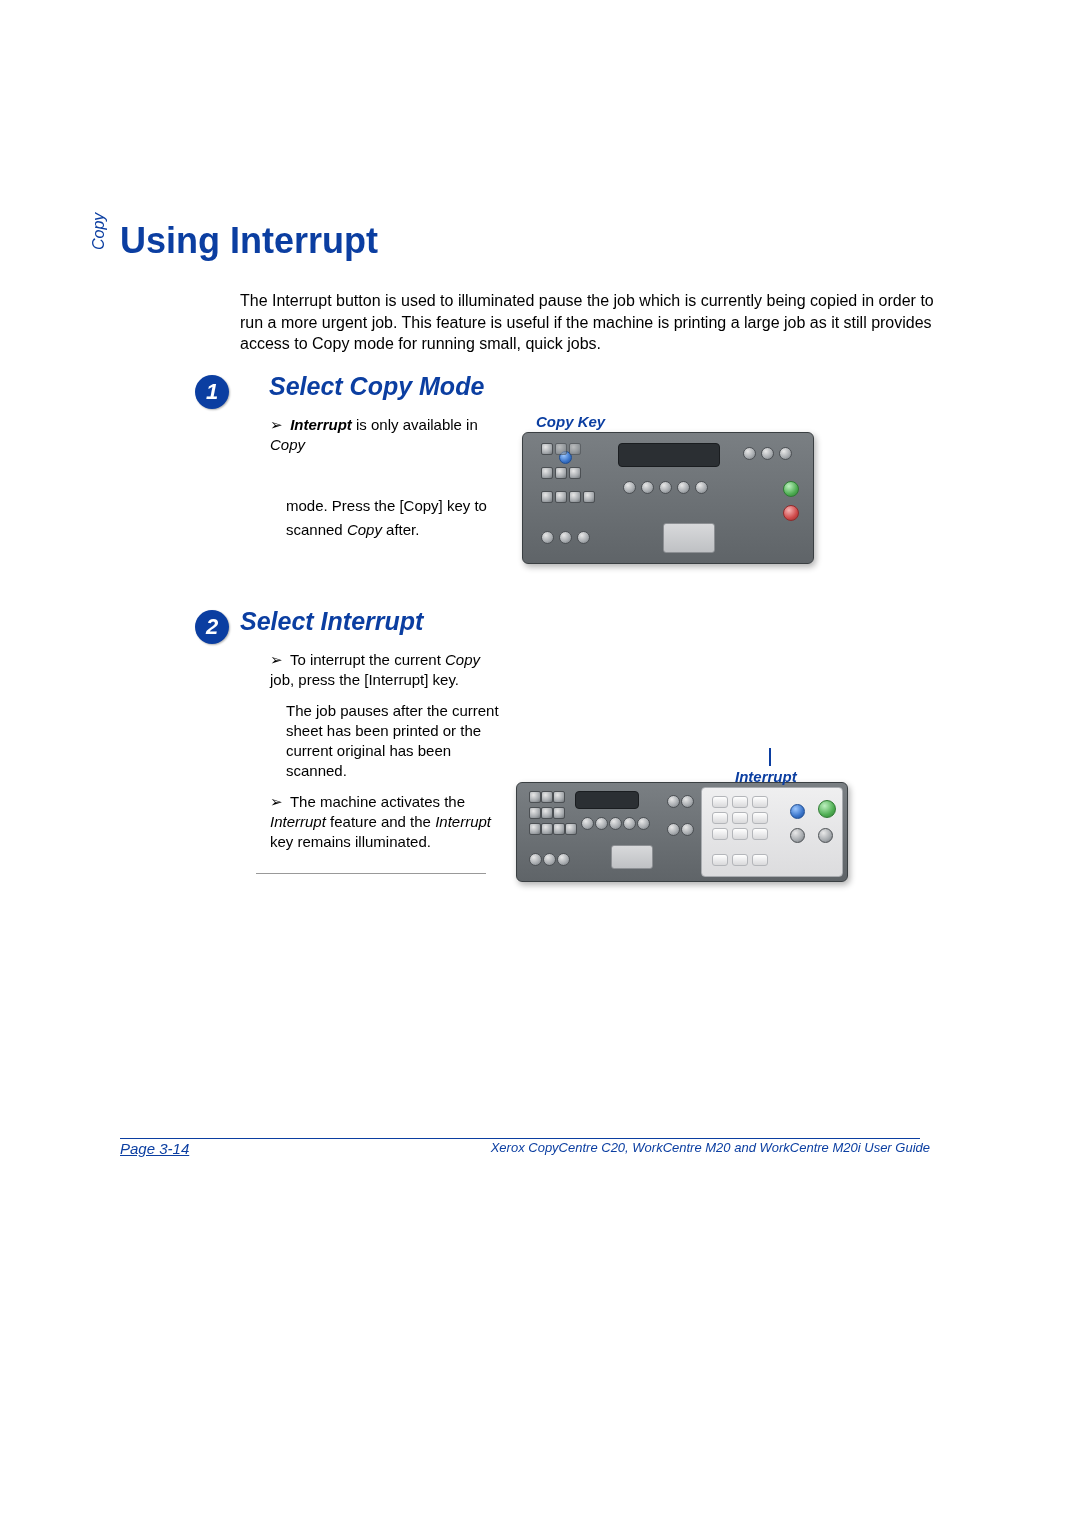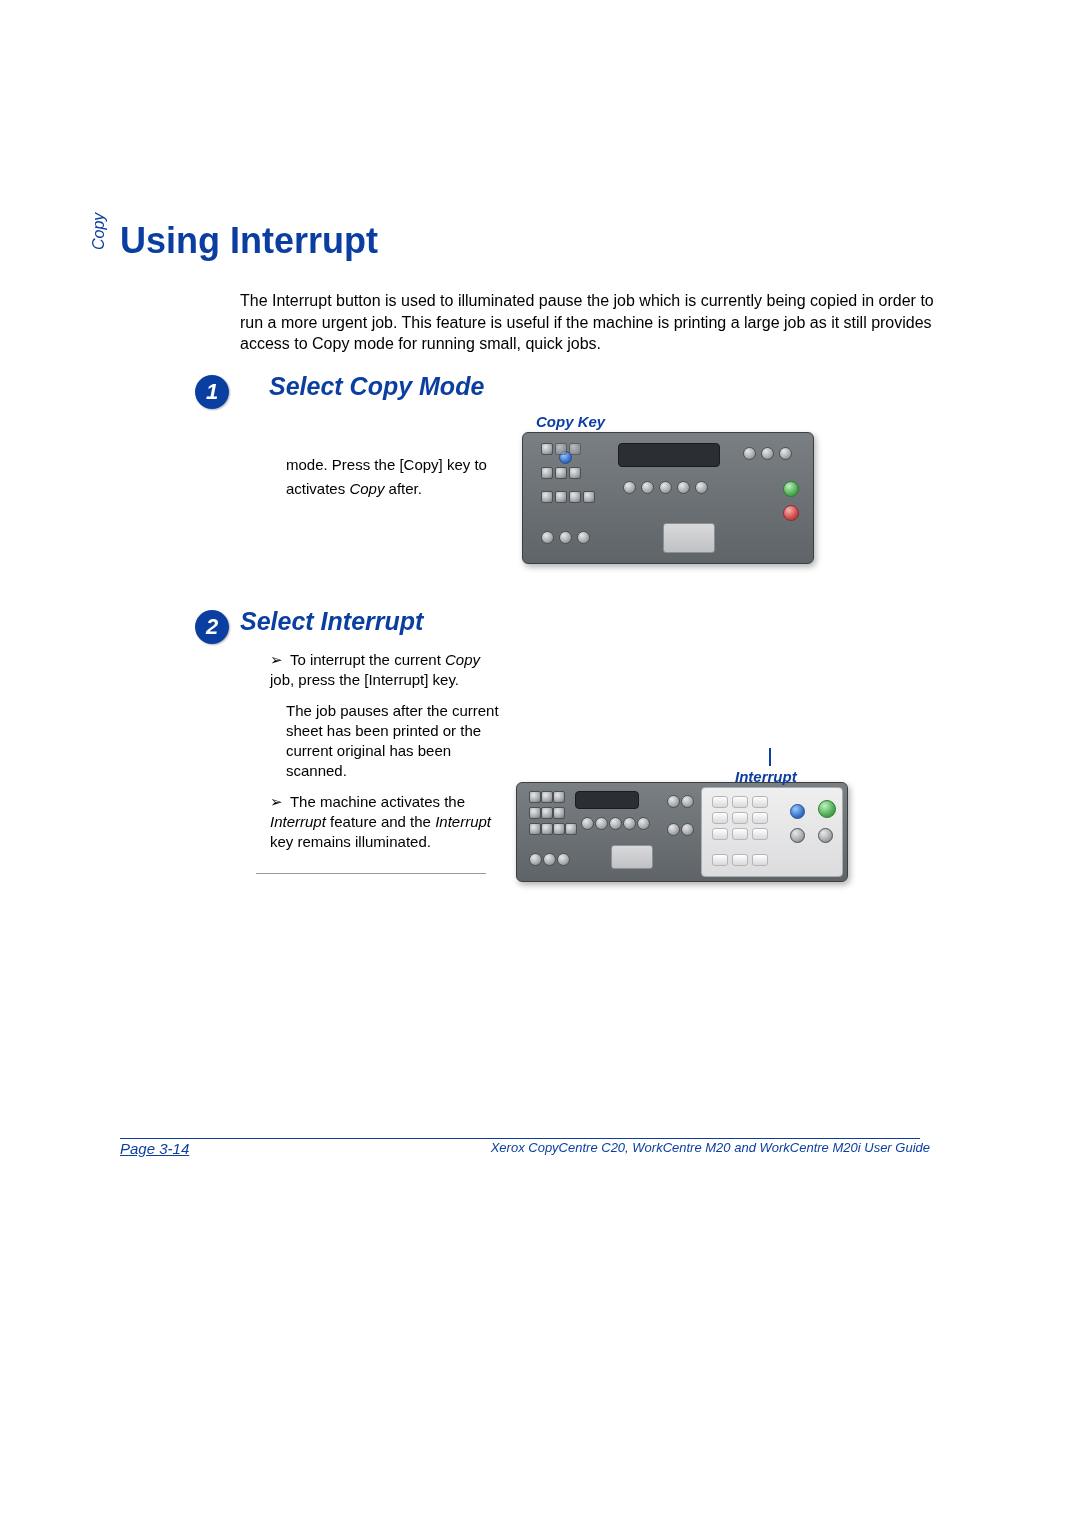--- a/index.html
+++ b/index.html
@@ -128,23 +128,27 @@
 
   <div class="h1">Using Interrupt</div>
 
   <div class="intro">The Interrupt button is used to illuminated pause the job which is currently being copied in order to run a more urgent job. This feature is useful if the machine is printing a large job as it still provides access to Copy mode for running small, quick jobs.</div>
 
   <div class="step-badge step1-badge">
     <span>1</span>
   </div>
   <div class="step-title step1-title">Select Copy Mode</div>
   <div class="step1-body">
+    <div class="line">
+      <span class="arrow">➢</span>
+      <i><b>Interrupt</b></i><span> is only available in </span><i><span>Copy</span></i>
+    </div>
     <div class="line" style="padding-left:16px;margin-top:40px;">mode. Press the [Copy] key to</div>
     <div class="line" style="padding-left:16px;">
-      <span>activates </span><i><span>Copy</span></i><span> after.</span>
+      <span>scanned </span><i><span>Copy</span></i><span> after.</span>
     </div>
   </div>
   <div class="fig1-label">Copy Key</div>
 
   <div class="panel fig1">
     <div class="lcd" style="left:95px; top:10px; width:100px; height:22px;"></div>
 
     <span class="btn blue" style="left:36px; top:18px;"></span>
     <span class="btn sq" style="left:18px; top:10px;"></span>
     <span class="btn sq" style="left:32px; top:10px; opacity:.6"></span>

